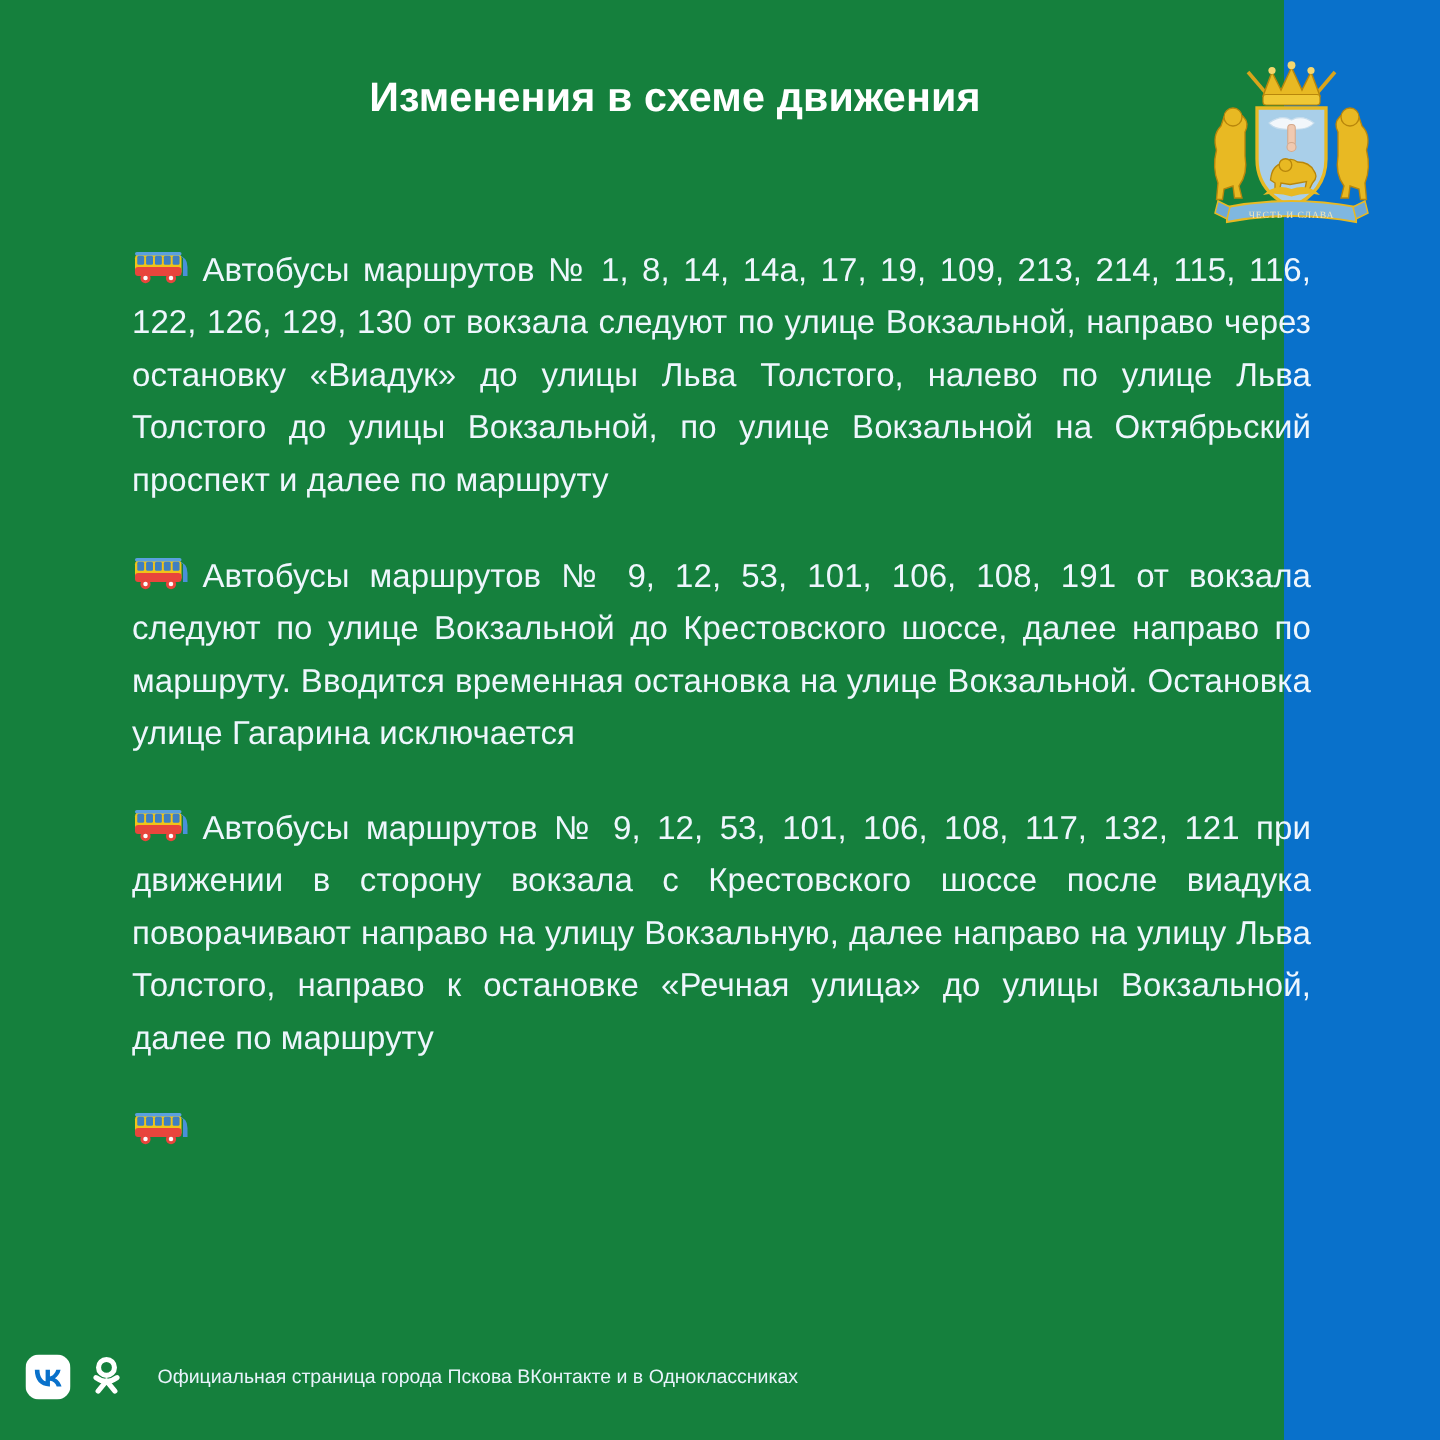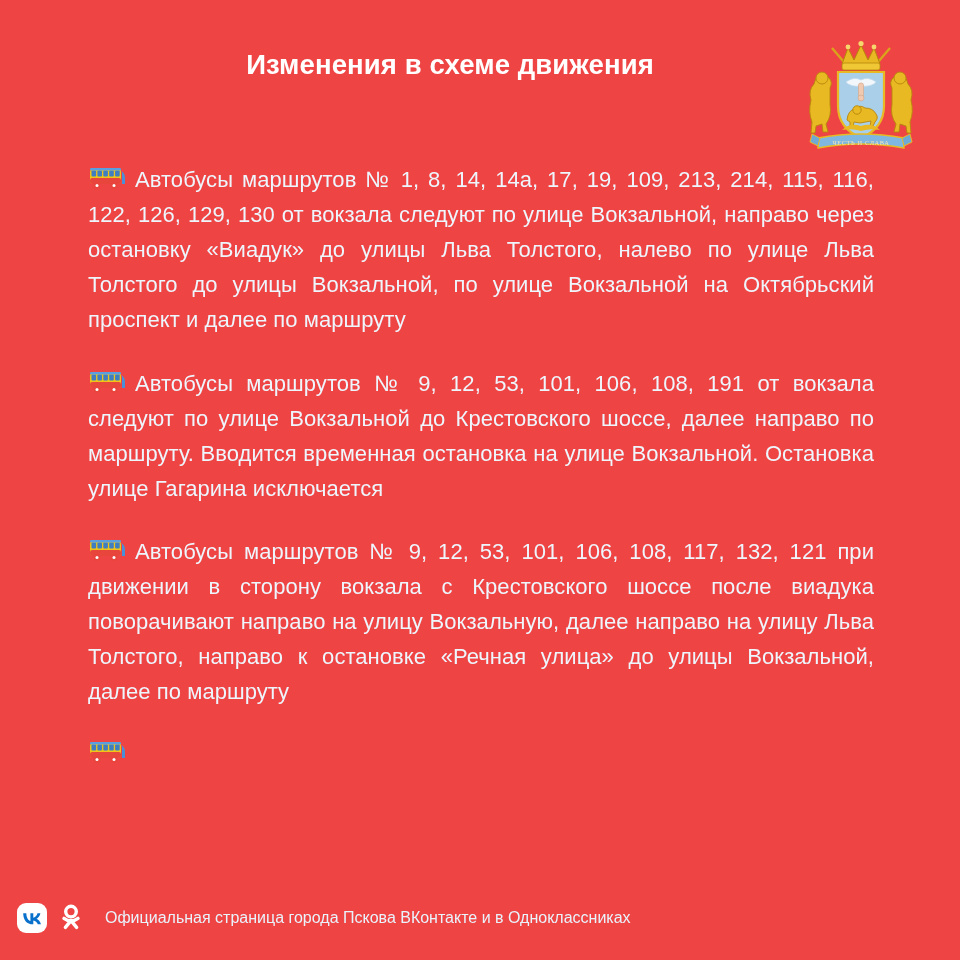--- a/index.html
+++ b/index.html
@@ -9,23 +9,23 @@
   body {
     width: 960px;
     height: 960px;
     overflow: hidden;
     background: #0971cb;
     font-family: "Liberation Sans", "DejaVu Sans", sans-serif;
     -webkit-font-smoothing: antialiased;
   }
   .poster {
     position: relative;
-    width: 960px;
+    width: 856px;
     height: 960px;
-    background: #ef4444;
+    background: #15803d;
     box-sizing: border-box;
   }
 
   
   .header {
     position: absolute;
     left: 0;
     top: 46px;
     width: 960px;
     height: 120px;
@@ -100,21 +100,21 @@
   .social {
     width: 30px;
     height: 30px;
     margin-right: 9px;
     flex: 0 0 auto;
   }
   .social svg { display: block; width: 30px; height: 30px; }
   .footer-text {
     margin-left: 10px;
     color: #e9f3fc;
-    font-size: 16px;
+    font-size: 13px;
     line-height: 18px;
     white-space: nowrap;
   }
 </style>
 </head>
 <body>
 
 <div class="poster">
 
   <div class="header">

